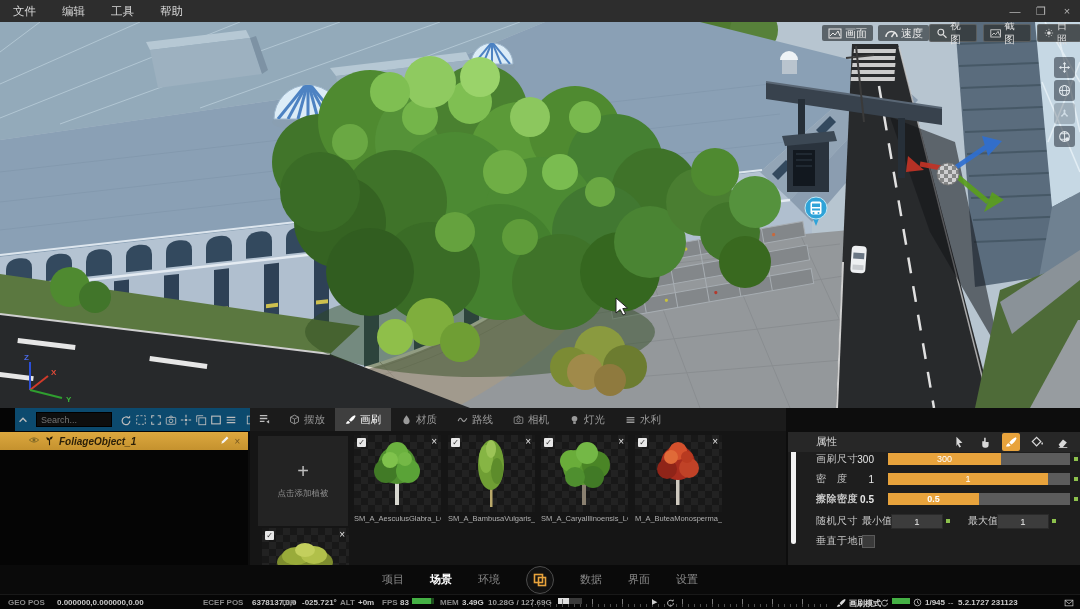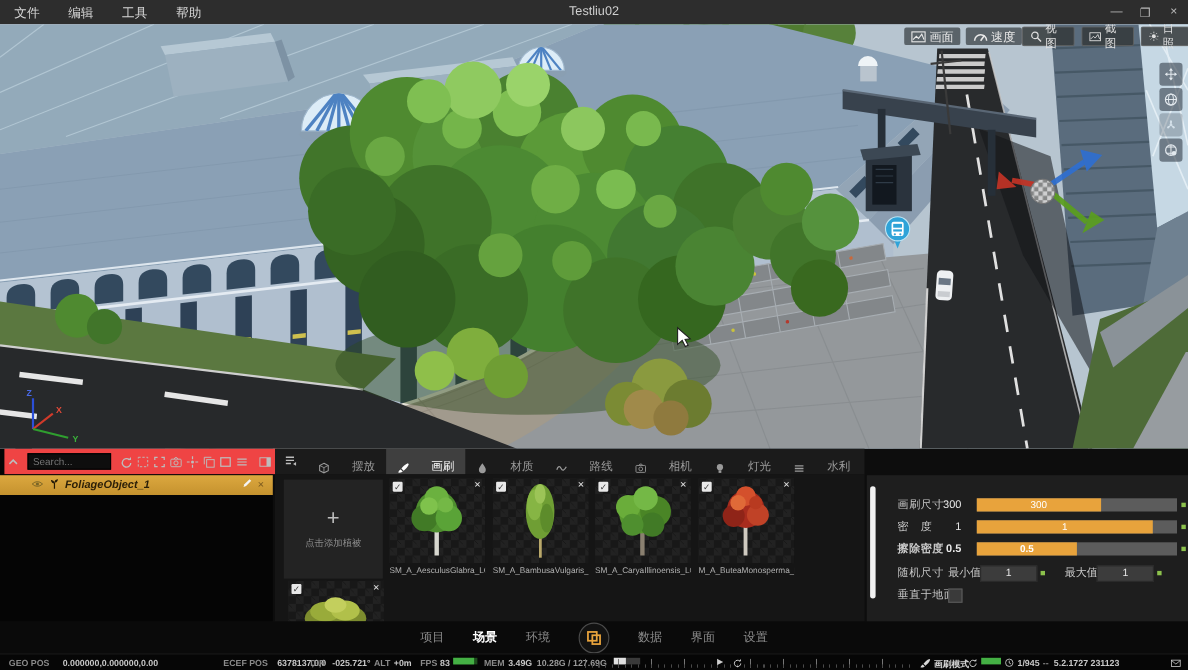--- a/index.html
+++ b/index.html
@@ -21,33 +21,33 @@
           color:#dedede;font-size:10.5px;background:rgba(52,56,58,.85);border:1px solid rgba(130,130,130,.45);
           border-radius:2px;padding:0 6px;}
   .side-tools{position:absolute;left:1054px;top:35px;display:flex;flex-direction:column;gap:2px;}
   .side-tools .tool{width:21px;height:21px;border-radius:3px;background:rgba(38,48,58,.55);
                     display:flex;align-items:center;justify-content:center;color:#e3e9ee;}
   .side-tools .tool.dim{opacity:.45;}
   
   .lower{position:absolute;left:0;top:408px;width:1080px;height:157px;background:#0d0d0d;}
   
   .outliner{position:absolute;left:0;top:0;width:248px;height:157px;background:#050505;}
-  .outliner-bar{position:absolute;left:4px;top:0;width:248px;height:23px;background:#ef4444;
+  .outliner-bar{position:absolute;left:15px;top:0;width:248px;height:23px;background:#0c4a6e;
                 display:flex;align-items:center;color:#b9b9b9;}
   .search-box{width:66px;height:13px;background:#0e0e0e;border:1px solid #000;color:#8b8b8b;
               font-size:9px;margin-left:6px;padding:0 4px;font-family:inherit;}
   .obar-ic{width:15px;display:flex;justify-content:center;color:#bdbdbd;}
   .sel-row{position:absolute;left:0;top:24px;width:248px;height:18px;
            background:linear-gradient(180deg,#dca83f,#c5922e);display:flex;align-items:center;
            color:#2b1f08;font-size:10px;font-weight:bold;font-style:italic;}
   
   .toolpanel{position:absolute;left:250px;top:0;width:536px;height:157px;background:#151515;overflow:hidden;}
   .tabbar{position:absolute;left:0;top:0;width:536px;height:23px;background:#1b1b1b;
           display:flex;align-items:center;color:#9a9a9a;font-size:10.5px;}
-  .tab{height:23px;display:flex;align-items:flex-end;gap:20px;padding:0 10px;}
+  .tab{height:23px;display:flex;align-items:center;gap:4px;padding:0 10px;}
   .tab.active{background:#3f3f3f;color:#fff;}
   .add-card{position:absolute;left:8px;top:28px;width:90px;height:90px;background:#232323;
             display:flex;flex-direction:column;align-items:center;justify-content:center;color:#8d8d8d;}
   .add-card .plus{font-size:20px;color:#bdbdbd;line-height:18px;}
   .add-card .lbl{font-size:8.5px;margin-top:8px;}
   .fcard{position:absolute;width:87px;}
   .thumb{position:relative;width:87px;height:77px;background-color:#181818;
          background-image:linear-gradient(45deg,#222 25%,transparent 25%,transparent 75%,#222 75%),
                           linear-gradient(45deg,#222 25%,transparent 25%,transparent 75%,#222 75%);
          background-size:14px 14px;background-position:0 0,7px 7px;}
@@ -230,21 +230,20 @@
   </defs>
 </svg>
 
 <div class="app">
 
   <div class="titlebar">
     <span class="menu-item">文件</span>
     <span class="menu-item">编辑</span>
     <span class="menu-item">工具</span>
     <span class="menu-item">帮助</span>
-    <div class="win-title">Testliu02</div>
     <div class="win-ctrls">
       <span>—</span>
       <span>❐</span>
       <span>×</span>
     </div>
   </div>
 
   <div class="viewport">
     <svg class="scene" width="1080" height="386" viewBox="0 0 1080 386">
       <defs>
@@ -845,20 +844,50 @@
             <ellipse cx="43" cy="22" rx="10" ry="7" fill="#c3cf5d"></ellipse>
           </svg>
           <span class="chk">✓</span>
           <span class="xclose">×</span>
         </div>
       </div>
     </div>
 
     <div class="props">
       <div class="props-scroll"></div>
+      <div class="props-hd">
+        <span class="props-title">属性</span>
+        <div class="props-ics">
+          <span class="pic">
+              <svg width="12" height="12" viewBox="0 0 14 14">
+                <use href="#i-cursor"></use>
+              </svg>
+            </span>
+          <span class="pic">
+              <svg width="12" height="12" viewBox="0 0 14 14">
+                <use href="#i-hand"></use>
+              </svg>
+            </span>
+          <span class="pic active">
+              <svg width="12" height="12" viewBox="0 0 14 14">
+                <use href="#i-brush"></use>
+              </svg>
+            </span>
+          <span class="pic">
+              <svg width="12" height="12" viewBox="0 0 14 14">
+                <use href="#i-bucket"></use>
+              </svg>
+            </span>
+          <span class="pic">
+              <svg width="12" height="12" viewBox="0 0 14 14">
+                <use href="#i-eraser"></use>
+              </svg>
+            </span>
+        </div>
+      </div>
 
       <div class="prow" style="top:20px;">
         <span class="plabel">画刷尺寸</span>
         <span class="pval">300</span>
         <div class="slider">
           <div class="sfill" style="width: 62%;">
               <span>300</span>
             </div>
         </div>
         <span class="gdot" style="left:286px"></span>

